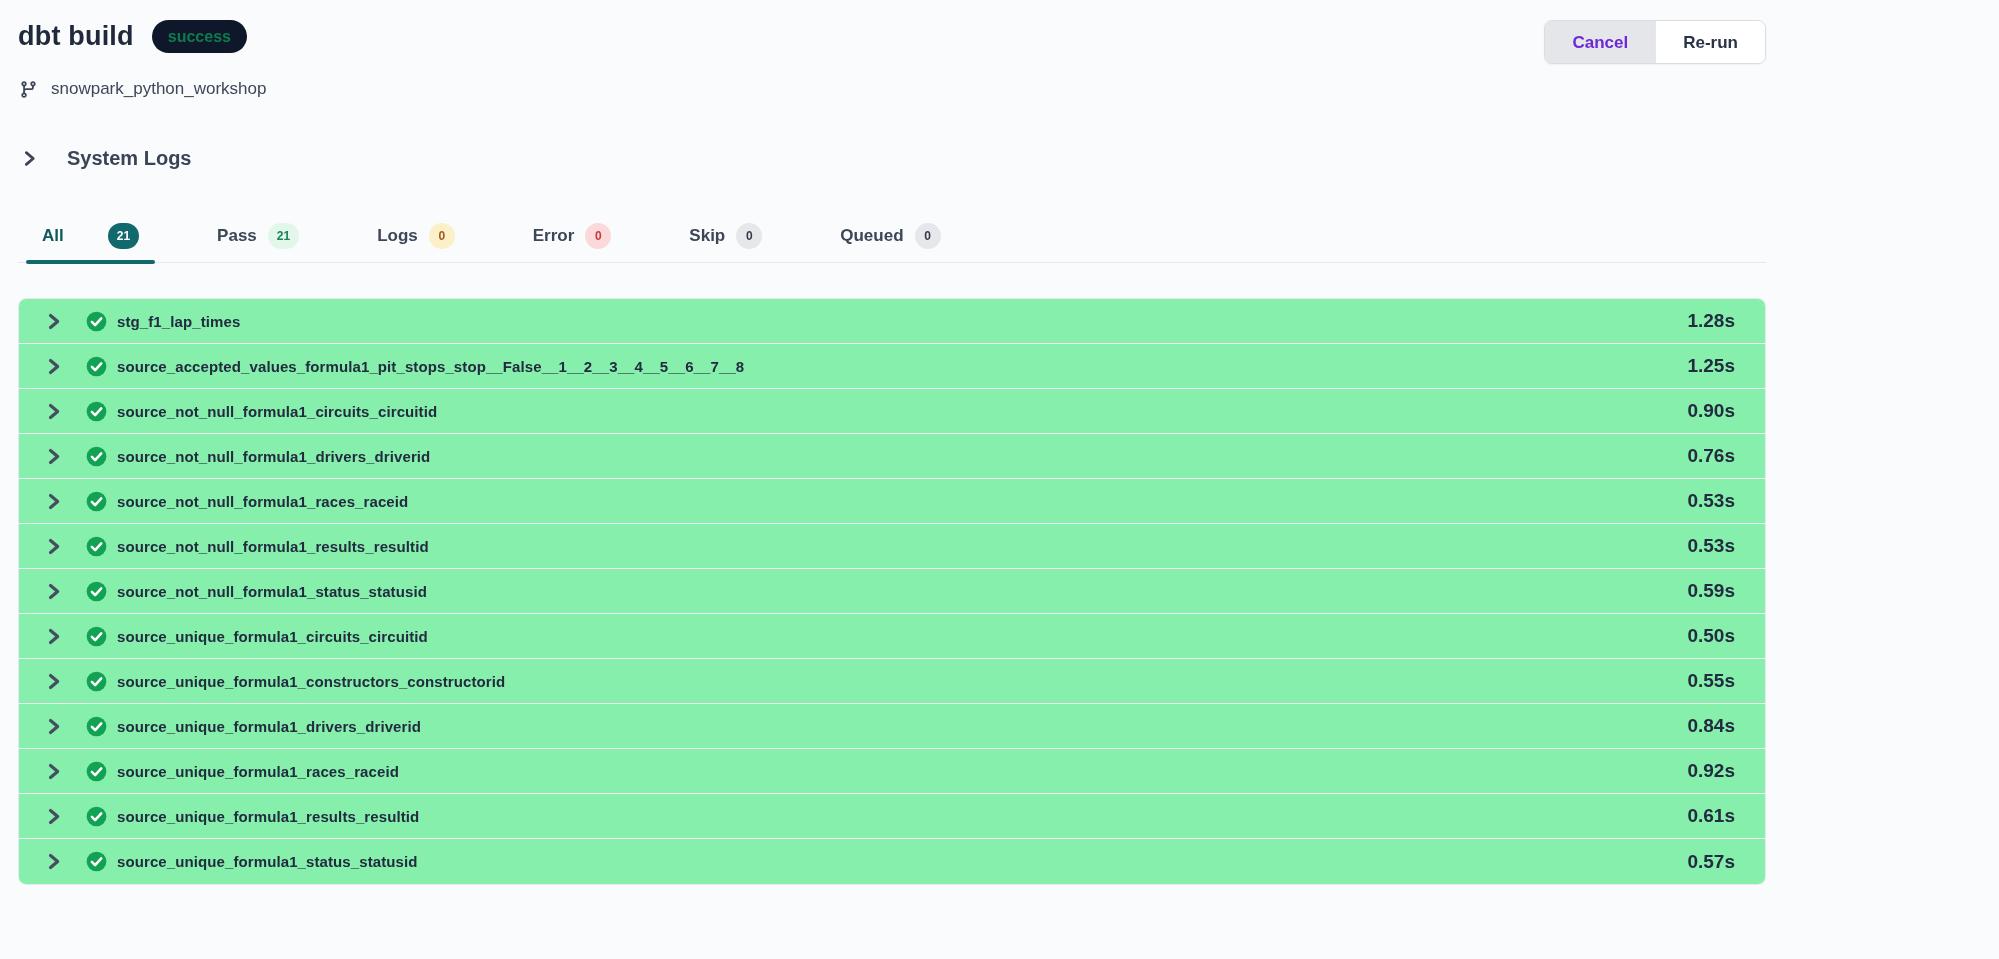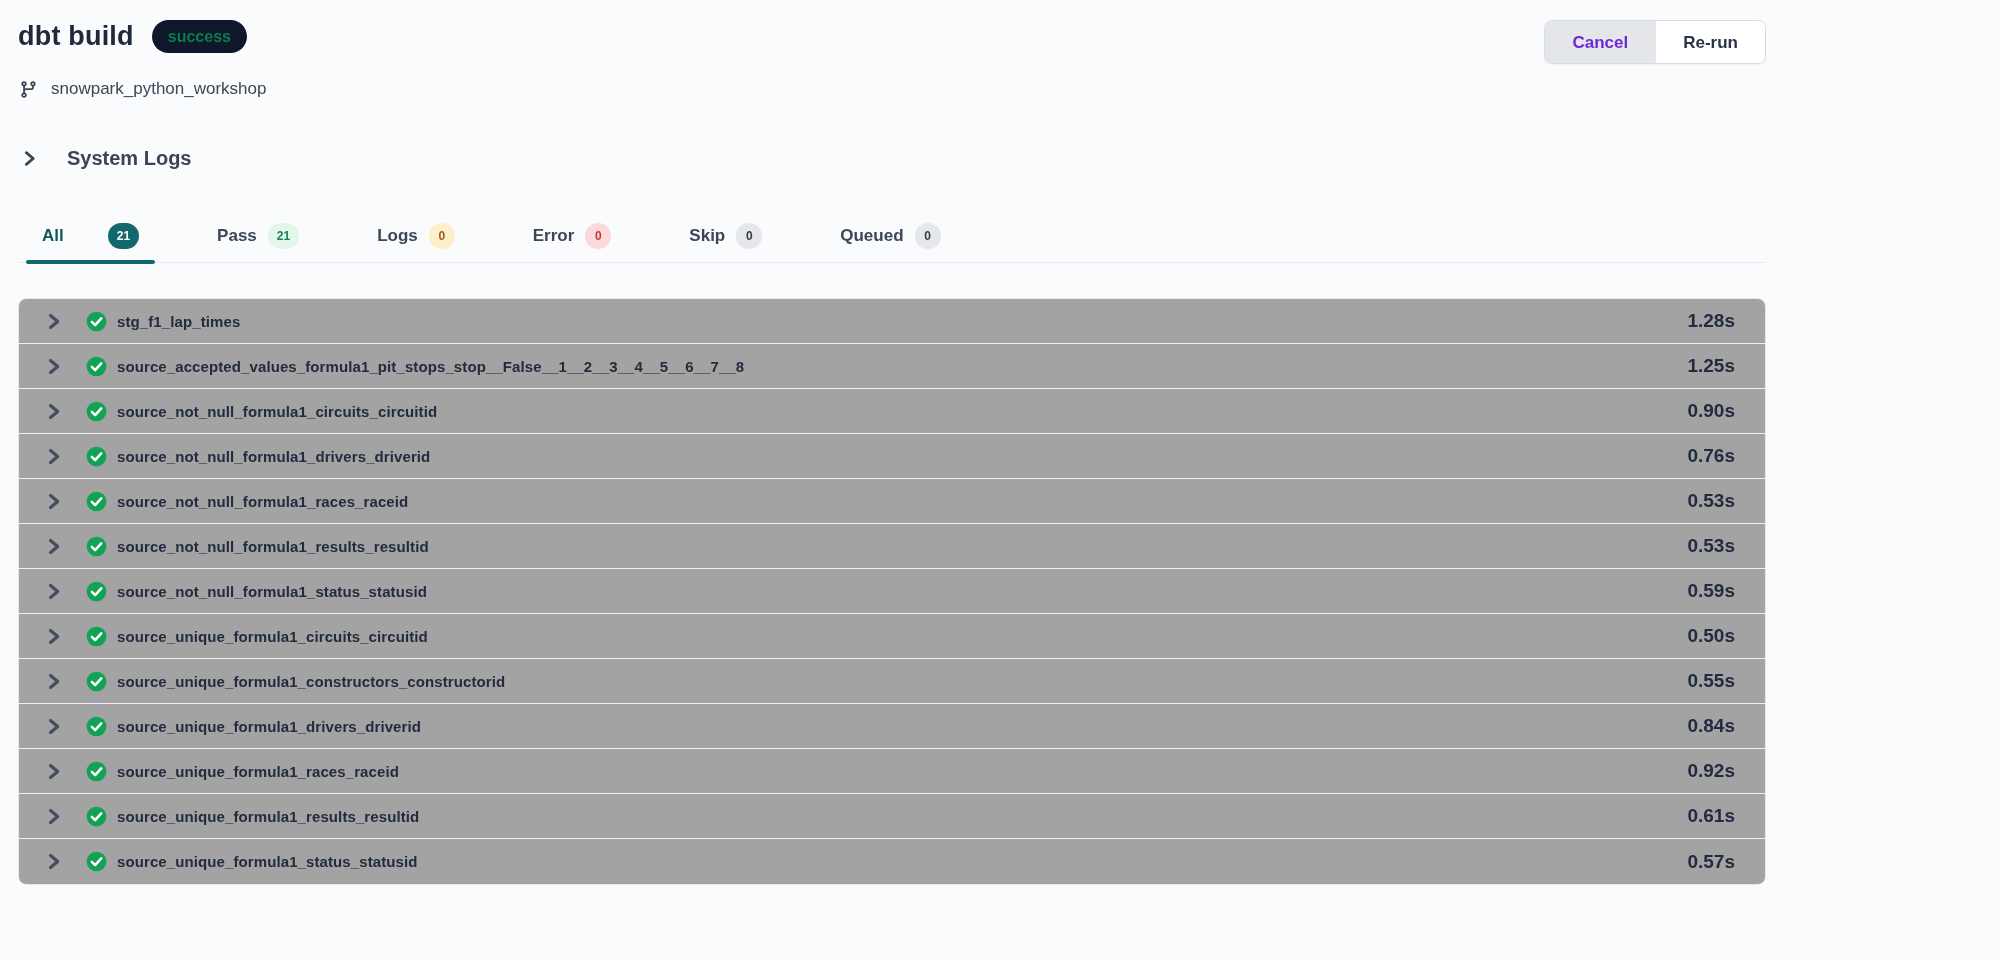--- a/index.html
+++ b/index.html
@@ -67,21 +67,21 @@
   .pill-error   { background: #fbd9da; color: #c43a3e; }
   .pill-neutral { background: #e5e7ea; color: #333b4a; }
 
   
   .results {
     margin-top: 35px; background: #ffffff; border: 1px solid #e7e9ee; border-radius: 8px;
     overflow: hidden;
   }
   .row {
     display: flex; align-items: center; height: 45px; padding: 0 30px 0 26px;
-    border-bottom: 1px solid #eef0f3; background: #a3a3a3; cursor: pointer;
+    border-bottom: 1px solid #eef0f3; background: #86efac; cursor: pointer;
   }
   .row:last-child { border-bottom: none; }
   .row-chevron { display: flex; align-items: center; margin-right: 24px; flex: 0 0 auto; }
   .row-check { display: flex; align-items: center; margin-right: 10px; flex: 0 0 auto; }
   .row-name { font-size: 15px; font-weight: 700; color: #222b3f; letter-spacing: .1px; }
   .row-duration { margin-left: auto; font-size: 19px; font-weight: 700; color: #222b3f; }
 </style>
 </head>
 <body>
 

